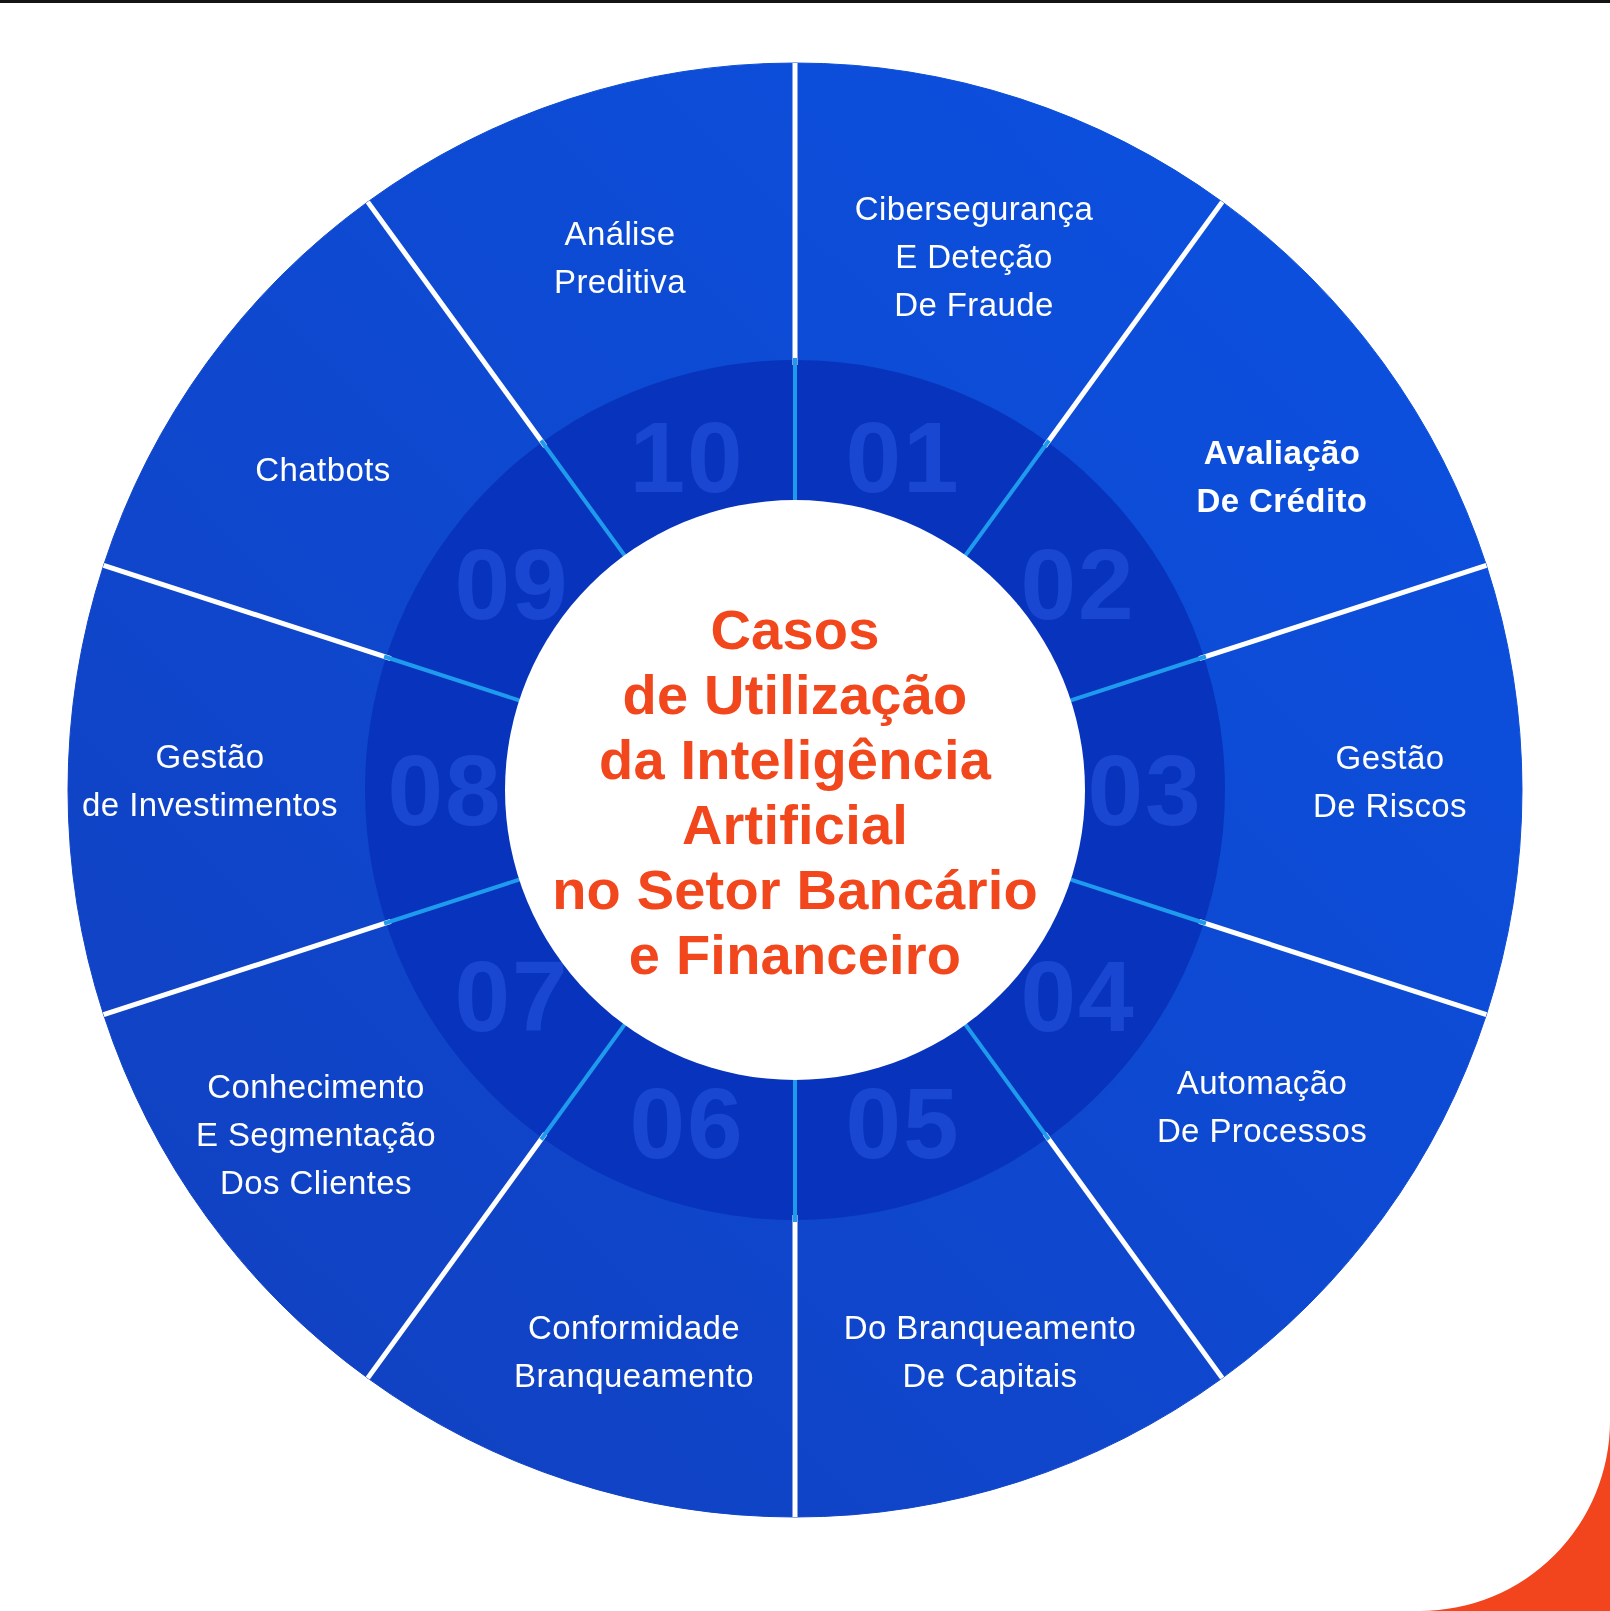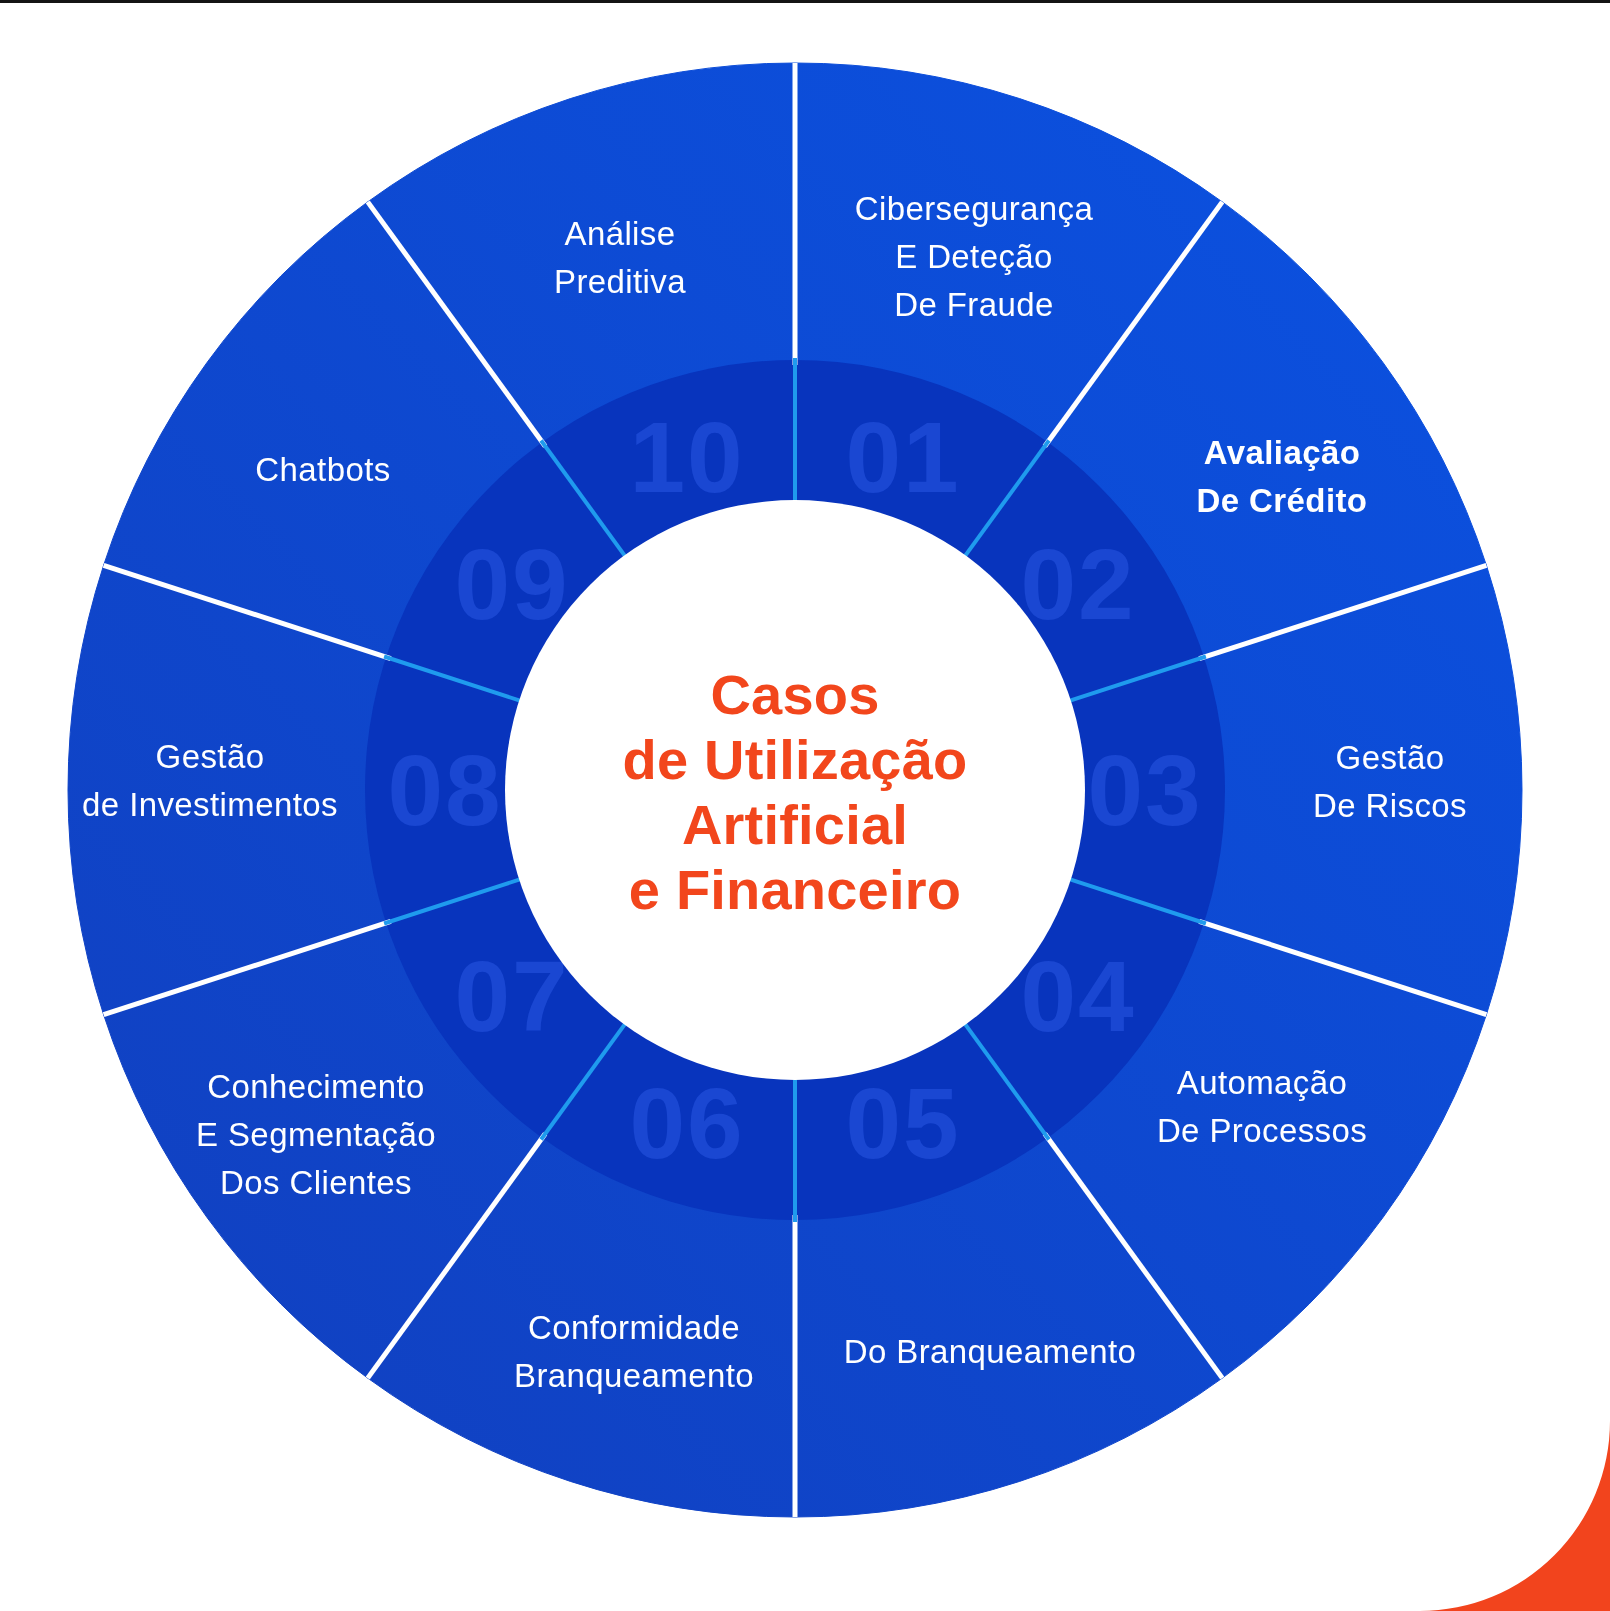--- a/index.html
+++ b/index.html
@@ -121,20 +121,21 @@
       <div class="seg-label" style="left: 1390px; top: 782px;">
         <div>Gestão</div>
         <div>De Riscos</div>
       </div>
       <div class="seg-label" style="left: 1262px; top: 1107px;">
         <div>Automação</div>
         <div>De Processos</div>
       </div>
       <div class="seg-label" style="left: 990px; top: 1352px;">
         <div>Do Branqueamento</div>
+        <div>De Capitais</div>
       </div>
       <div class="seg-label" style="left: 634px; top: 1352px;">
         <div>Conformidade</div>
         <div>Branqueamento</div>
       </div>
       <div class="seg-label" style="left: 316px; top: 1135px;">
         <div>Conhecimento</div>
         <div>E Segmentação</div>
         <div>Dos Clientes</div>
       </div>
@@ -148,18 +149,20 @@
       <div class="seg-label" style="left: 620px; top: 258px;">
         <div>Análise</div>
         <div>Preditiva</div>
       </div>
     </div>
 
   <div class="title-layer">
     <div class="title-block" id="title-block">
         <div>Casos</div>
         <div>de Utilização</div>
+        <div>da Inteligência</div>
         <div>Artificial</div>
+        <div>no Setor Bancário</div>
         <div>e Financeiro</div>
       </div>
   </div>
 
 </div>
 
 </body></html>

